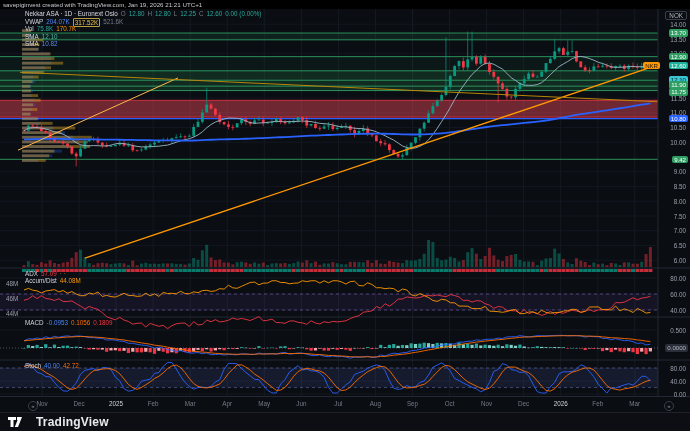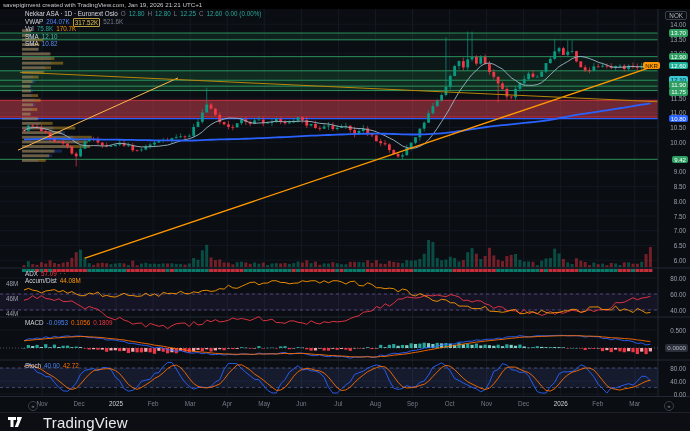--- a/index.html
+++ b/index.html
@@ -6,21 +6,21 @@
   #stage{position:relative;width:690px;height:431px;background:#0a0d12;overflow:hidden;
          font-family:"Liberation Sans",sans-serif;}
   #topbar{position:absolute;left:0;top:0;width:690px;height:9px;background:#000;
           color:#c9ccd2;font-size:6.2px;line-height:9px;padding-left:3px;box-sizing:border-box;white-space:nowrap;}
   #chart-svg{position:absolute;left:0;top:9px;}
   #overlay{position:absolute;left:0;top:0;width:690px;height:431px;pointer-events:none;}
   .nok-btn{position:absolute;right:3px;top:11px;border:1px solid #3a3f4a;border-radius:2px;
            color:#b2b5be;font-size:6.3px;line-height:8px;padding:0 3px;height:9px;box-sizing:border-box;}
   #bottombar{position:absolute;left:0;top:412px;width:690px;height:19px;background:#0c0e13;
              border-top:1px solid #1e222b;box-sizing:border-box;display:flex;align-items:center;}
-  .brand{color:#e8eaed;font-size:15px;font-weight:normal;letter-spacing:0.2px;margin-left:21px;}
+  .brand{color:#e8eaed;font-size:12px;font-weight:bold;letter-spacing:0.2px;margin-left:14px;}
   .logo-mark{margin-left:8px;display:inline-block;}
   .axis-icon{position:absolute;width:10px;height:10px;border-radius:50%;border:1px solid #3a3f4a;
              color:#8b919c;font-size:6px;line-height:9px;text-align:center;box-sizing:border-box;}
 </style>
 </head>
 <body>
 
 <div id="stage">
   <div id="topbar">savepiginvest created with TradingView.com, Jan 19, 2026 21:21 UTC+1</div>
   <svg id="chart-svg" width="690" height="388">

